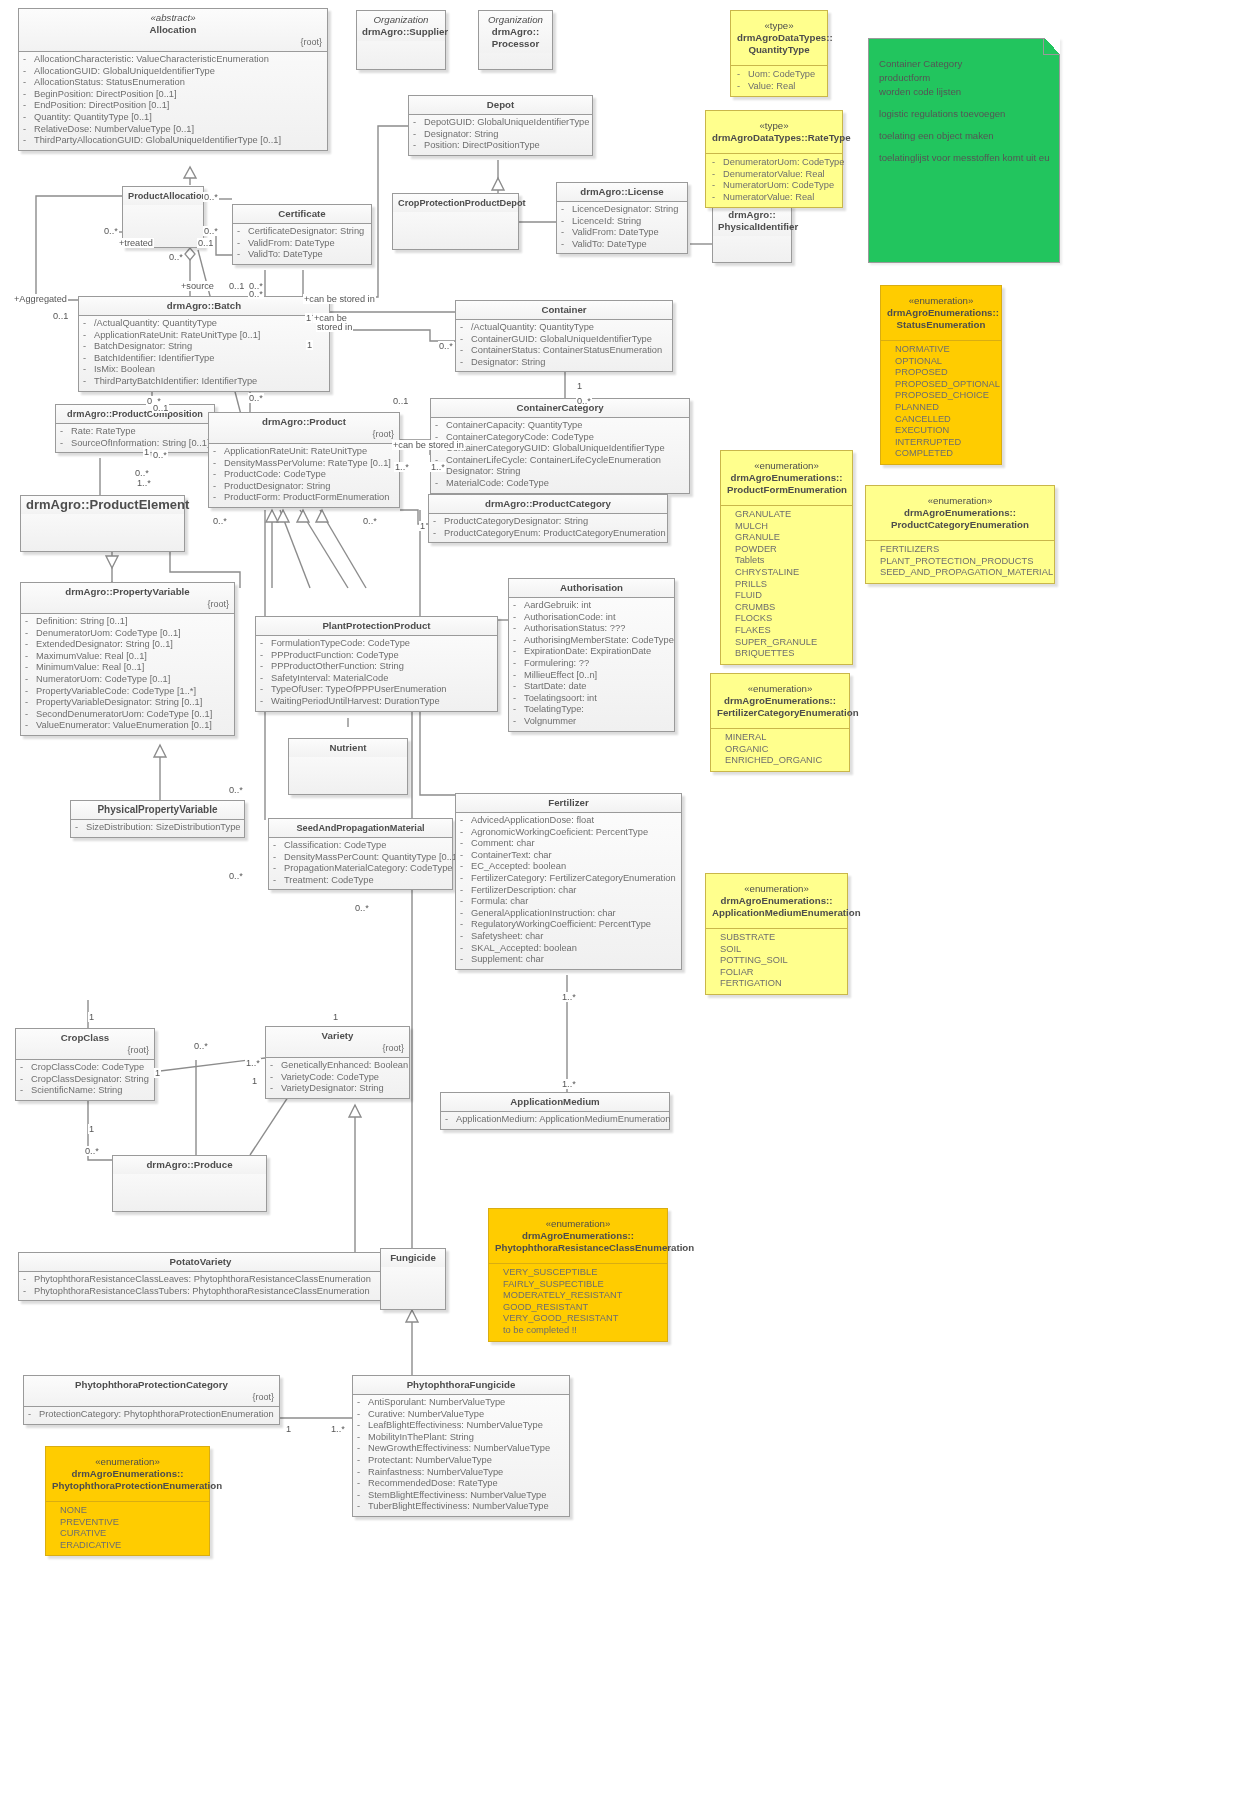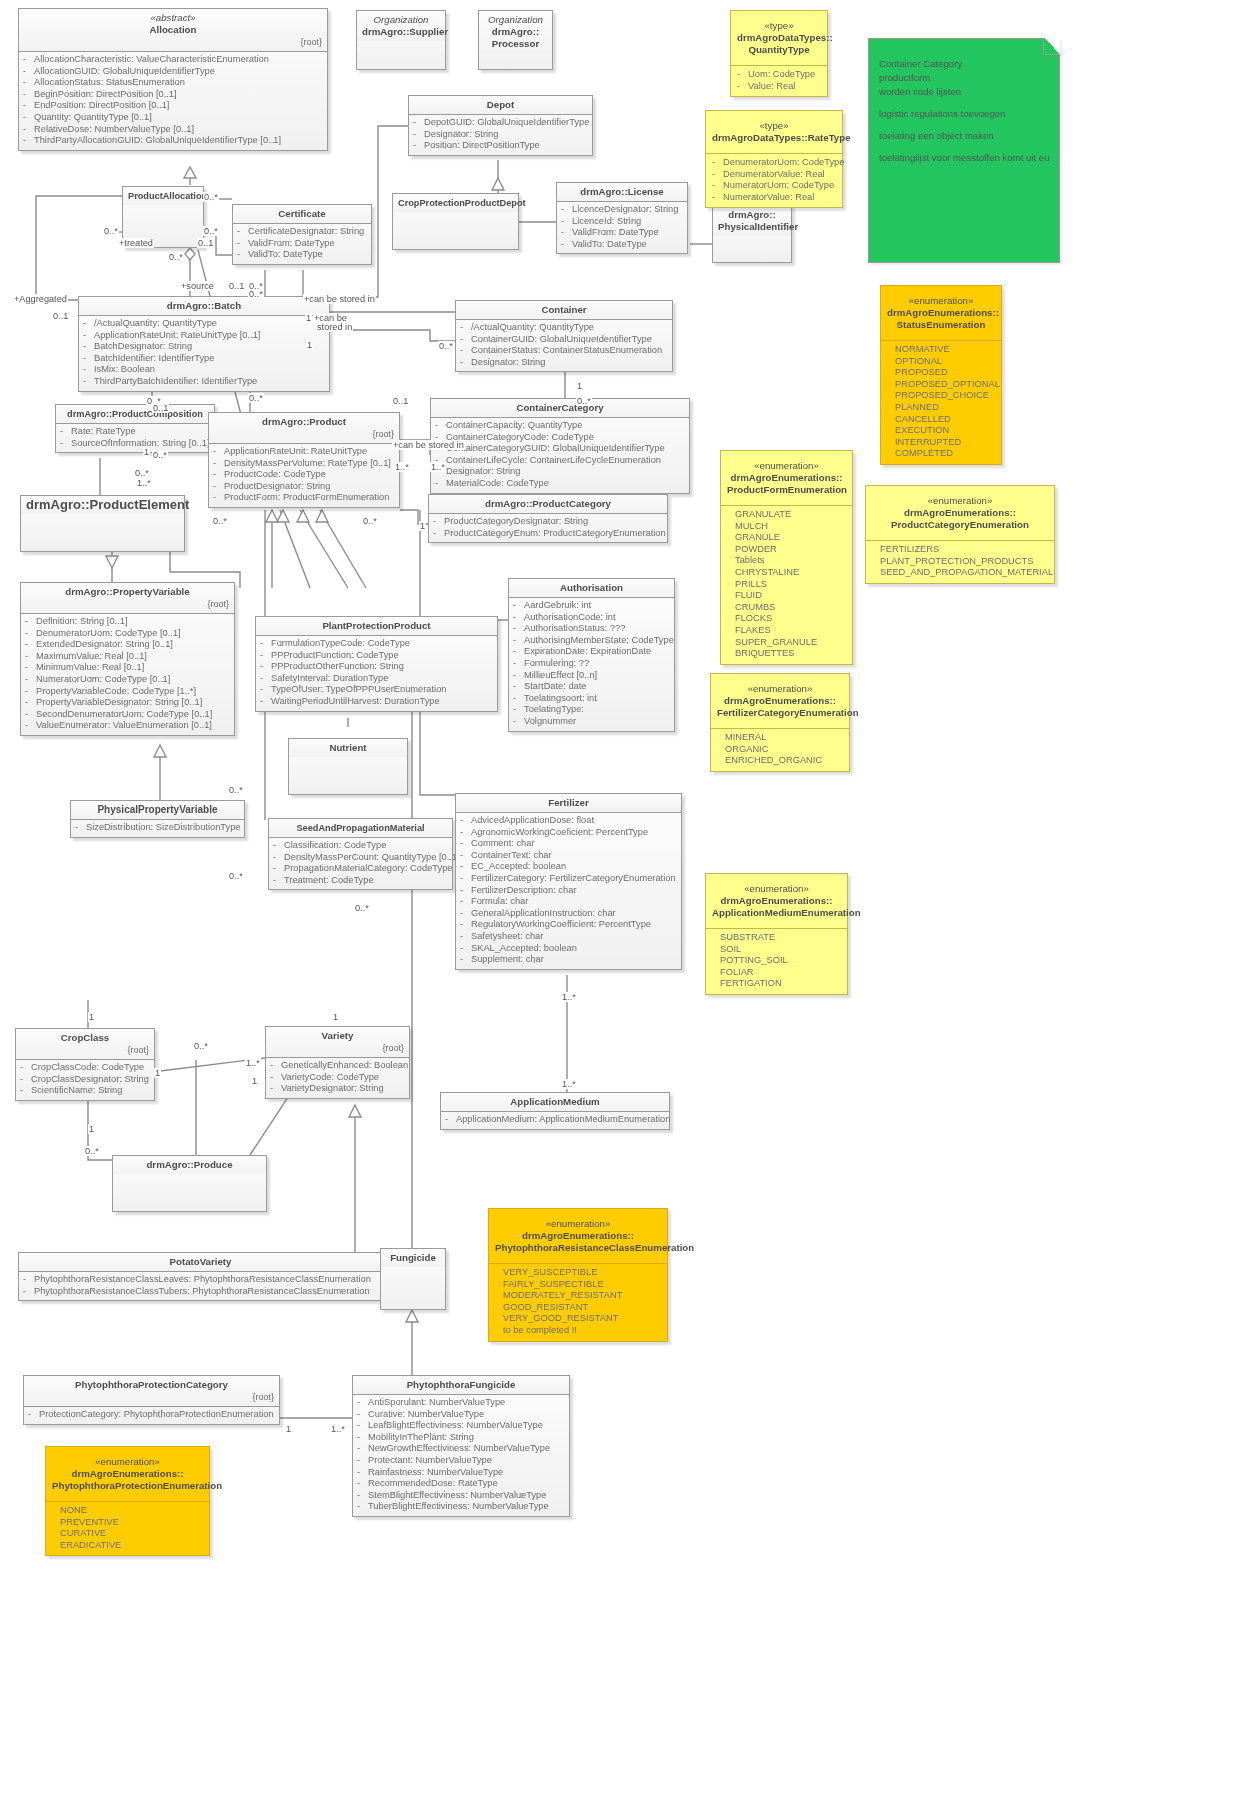--- a/index.html
+++ b/index.html
@@ -500,21 +500,21 @@
       <div class="attr">
           <span class="dash">-</span>
           <span>PPProductFunction: CodeType</span>
         </div>
       <div class="attr">
           <span class="dash">-</span>
           <span>PPProductOtherFunction: String</span>
         </div>
       <div class="attr">
           <span class="dash">-</span>
-          <span>SafetyInterval: DurationType</span>
+          <span>SafetyInterval: MaterialCode</span>
         </div>
       <div class="attr">
           <span class="dash">-</span>
           <span>TypeOfUser: TypeOfPPPUserEnumeration</span>
         </div>
       <div class="attr">
           <span class="dash">-</span>
           <span>WaitingPeriodUntilHarvest: DurationType</span>
         </div>
     </div>

